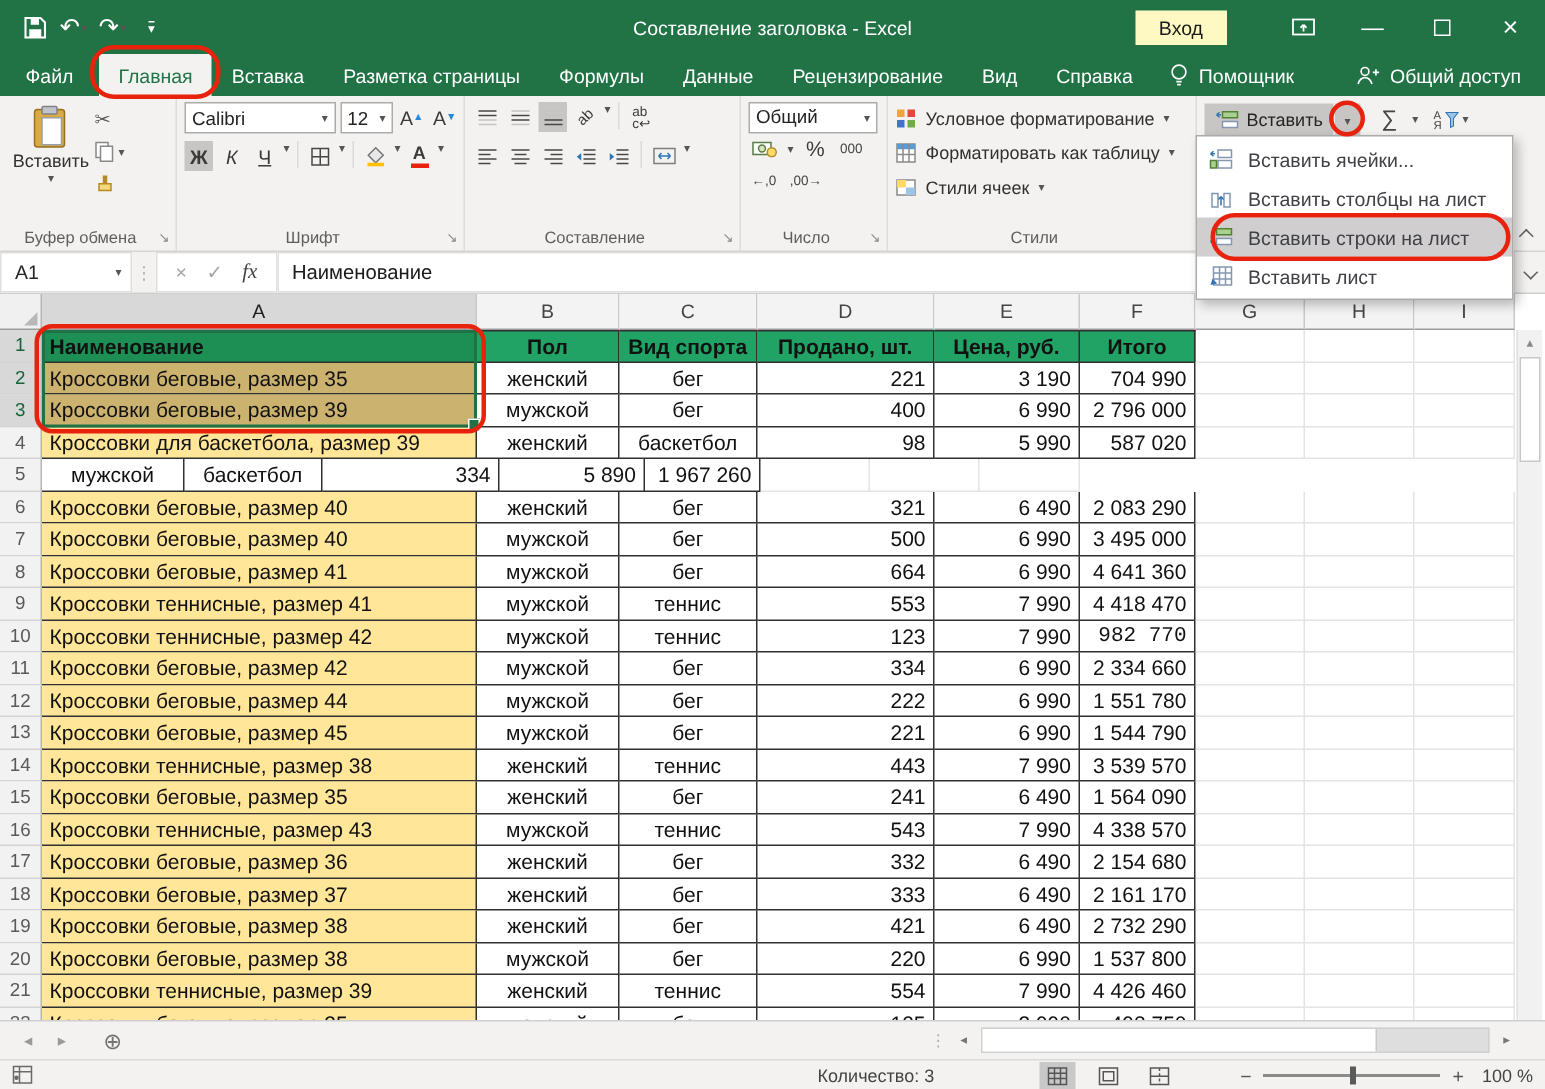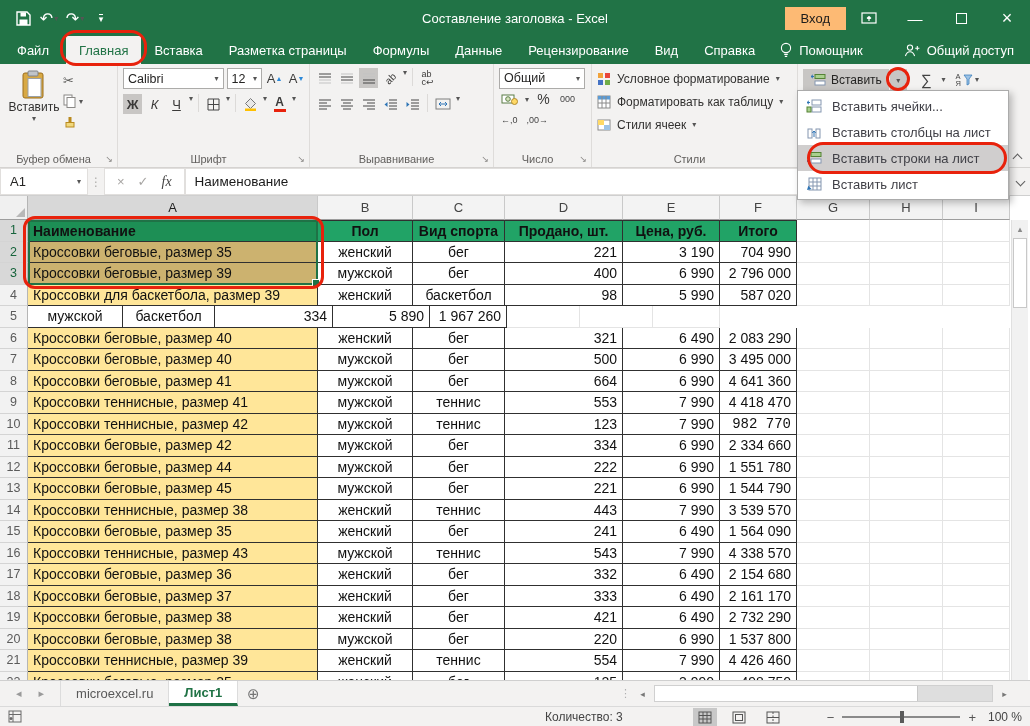--- a/index.html
+++ b/index.html
@@ -8,21 +8,21 @@
        font-family:"Liberation Sans","DejaVu Sans",sans-serif;background:#f3f2f1;
        --green:#217346;--red:#e8220c}
   
   .titlebar{height:36px;background:var(--green);display:flex;align-items:center;color:#fff;position:relative}
   .qat{display:flex;align-items:center;gap:4px;padding-left:12px;z-index:2}
   .qbtn{height:26px;min-width:22px;display:flex;align-items:center;justify-content:center;font-size:16px;color:#fff}
   .qbtn .dd{font-size:8px;margin-left:1px}
   .qmore{border-top:1.5px solid #fff;font-size:9px;padding-top:1px;line-height:7px}
   .title{position:absolute;left:0;right:0;top:0;height:36px;display:flex;align-items:center;justify-content:center;font-size:13px;pointer-events:none}
   .tcontrols{margin-left:auto;display:flex;align-items:center;height:36px;z-index:2}
-  .signin{background:#fdba74;color:#1b1b1b;font-size:13px;padding:4px 16px;cursor:default}
+  .signin{background:#fef9c3;color:#1b1b1b;font-size:13px;padding:4px 16px;margin-right:28px;cursor:default}
   .wbtn{width:46px;height:36px;display:flex;align-items:center;justify-content:center;font-size:15px;color:#fff}
   .maxbox{width:11px;height:11px;border:1.4px solid #fff}
   
   .tabrow{height:28px;background:var(--green);display:flex;align-items:stretch;color:#fff}
   .rtab{font-size:13px;padding:6px 13px;display:flex;align-items:center;white-space:nowrap}
   .rtab.file{padding:6px 17px}
   .rtab.active{background:#f3f2f1;color:var(--green);position:relative}
   .anno-tab{position:absolute;left:-6px;right:-6px;top:-6px;bottom:-2px;border:3.5px solid var(--red);border-radius:16px;pointer-events:none;z-index:30}
   .assist{display:flex;align-items:center;gap:7px;font-size:13px;padding:0 12px}
   .share{margin-left:auto;display:flex;align-items:center;gap:7px;font-size:13px;padding:0 16px}
@@ -366,21 +366,21 @@
           </div>
         <span class="vsep"></span>
         <div class="rbtn">
             <svg width="16" height="12" viewBox="0 0 16 12">
               <rect x="1" y="1" width="14" height="10" fill="none" stroke="#7f7f7f"></rect>
               <path d="M4 6h8M4 6l2-2M4 6l2 2M12 6l-2-2m2 2l-2 2" stroke="#2e75b6" fill="none"></path>
             </svg>
           </div>
         <span class="dd">▾</span>
       </div>
-      <div class="glabel">Выравнивание</div>
+      <div class="glabel">Составление</div>
       <div class="launch">↘</div>
     </div>
 
     <div class="group g-num">
       <div class="nrow">
         <div class="selbox" style="width:86px">
             <span>Общий</span>
             <span class="dd">▾</span>
           </div>
       </div>
@@ -826,24 +826,20 @@
         </span>
         <span>Вставить лист</span>
       </div>
     </div>
 
   <div class="sheetbar">
     <div class="snav">
       <span>◂</span>
       <span>▸</span>
     </div>
-    <div class="stabs" id="stabs">
-        <div class="stab">microexcel.ru</div>
-        <div class="stab active">Лист1</div>
-      </div>
     <div class="addsheet">⊕</div>
     <div class="hscroll">
       <span class="hdots">⋮</span>
       <span class="harr">◂</span>
       <div class="htrack">
           <div class="hthumb"></div>
         </div>
       <span class="harr">▸</span>
     </div>
   </div>

